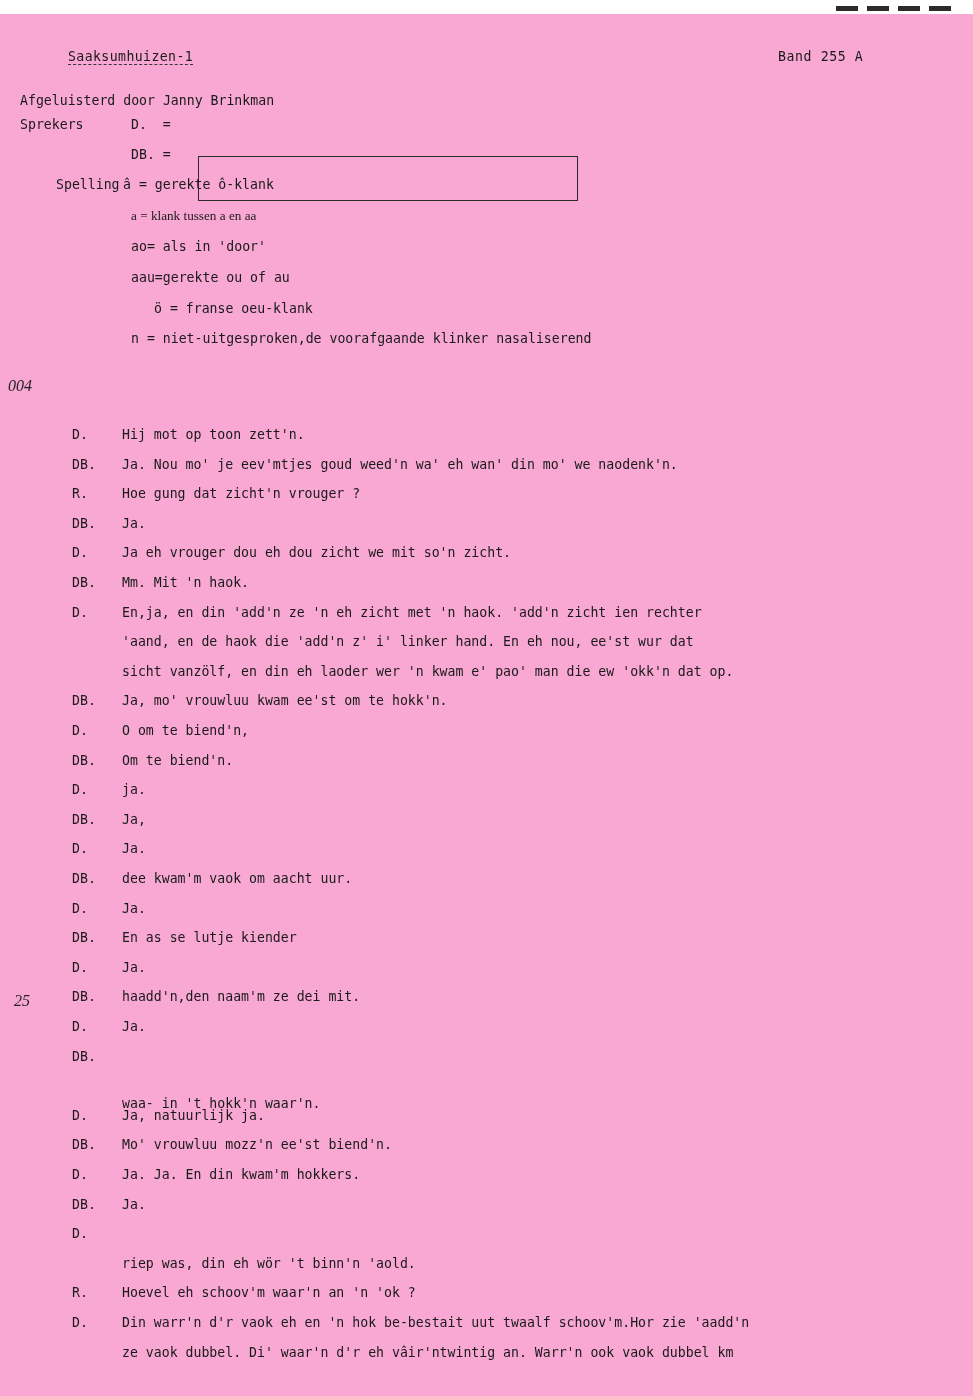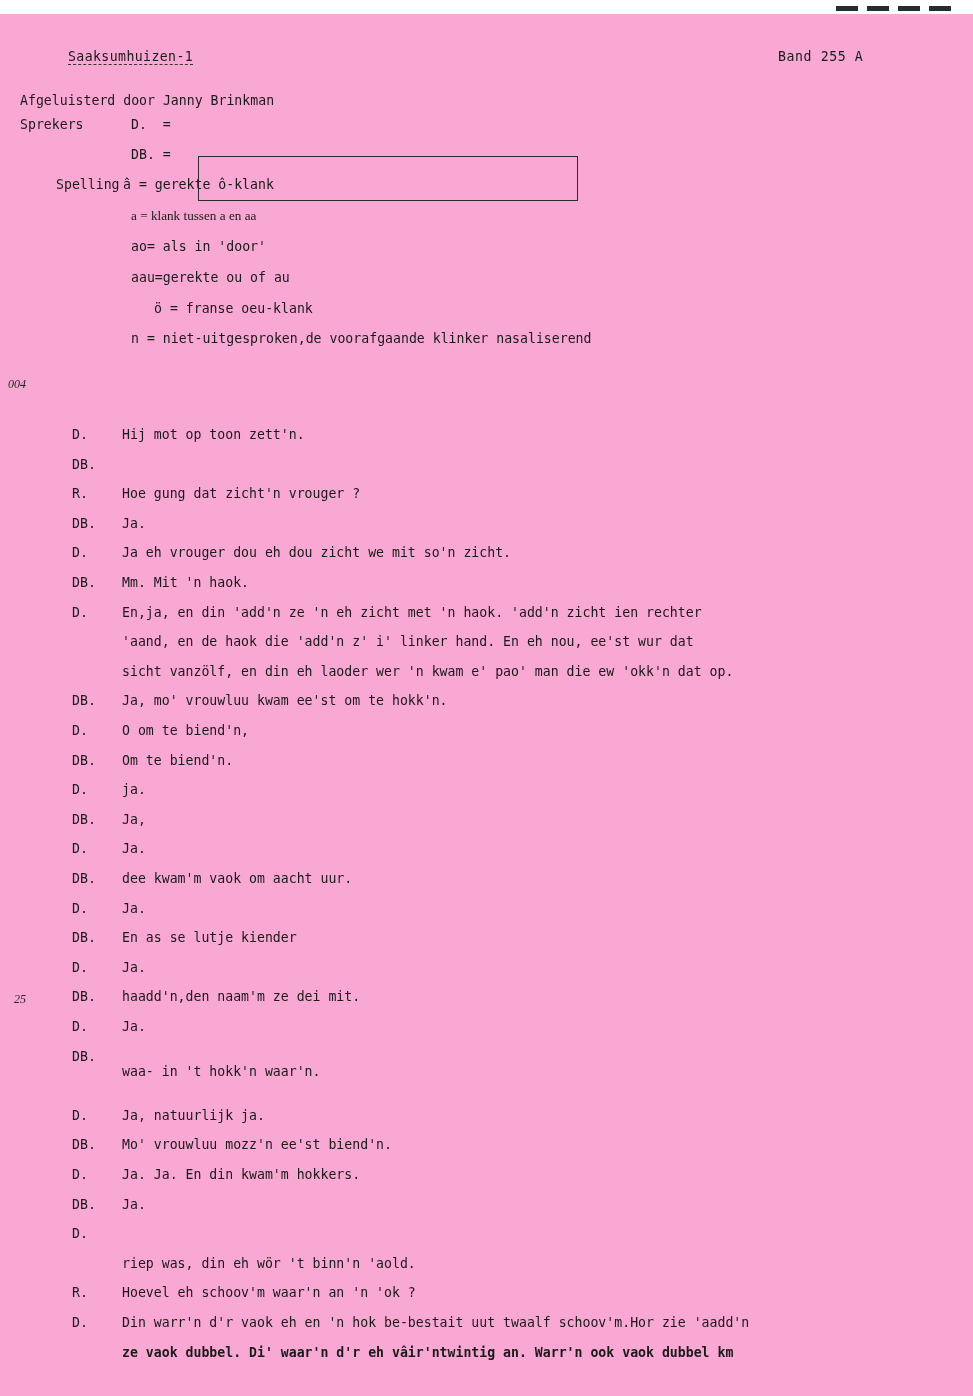--- a/index.html
+++ b/index.html
@@ -80,21 +80,21 @@
     left: 198px;
     top: 118px;
     width: 378px;
     height: 43px;
     border: 1.4px solid #2b2b2b;
     background: transparent;
   }
   .margin-note {
     position: absolute;
     font-family: "Liberation Serif", serif;
-    font-size: 12px;
+    font-size: 16px;
     font-style: italic;
     color: #242424;
   }
   .dialogue {
     position: absolute;
     left: 0;
     top: 390px;
     width: 973px;
   }
   .dline {
@@ -155,47 +155,47 @@
     <div class="lbl" style="left:131px; top:202px;">ao= als in 'door'</div>
     <div class="lbl" style="left:131px; top:233px;">aau=gerekte ou of au</div>
     <div class="lbl" style="left:131px; top:264px;margin-left:23px;">ö = franse oeu-klank</div>
     <div class="lbl" style="left:131px; top:294px;">n = niet-uitgesproken,de voorafgaande klinker nasaliserend</div>
 
     <div class="margin-note" id="mn0" style="left:8px; top:340px;">004</div>
     <div class="margin-note" id="mn1" style="left:14px; top:955px;">25</div>
 
     <div class="dialogue" id="dialogue-root">
         <div class="dline" style="position: absolute; top: 0px; left: 0px; width: 973px;"><span class="spk">D.</span><span class="txt">Hij mot op toon zett'n.</span></div>
-        <div class="dline" style="position: absolute; top: 29.6px; left: 0px; width: 973px;"><span class="spk">DB.</span></div>
+        <div class="dline" style="position: absolute; top: 29.6px; left: 0px; width: 973px;"><span class="spk">DB.</span><span class="txt">Ja. Nou mo' je eev'mtjes goud weed'n wa' eh wan' din mo' we naodenk'n.</span></div>
         <div class="dline" style="position: absolute; top: 59.2px; left: 0px; width: 973px;"><span class="spk">R.</span><span class="txt">Hoe gung dat zicht'n vrouger ?</span></div>
         <div class="dline" style="position: absolute; top: 88.8px; left: 0px; width: 973px;"><span class="spk">DB.</span><span class="txt">Ja.</span></div>
         <div class="dline" style="position: absolute; top: 118.4px; left: 0px; width: 973px;"><span class="spk">D.</span><span class="txt">Ja eh vrouger dou eh dou zicht we mit so'n zicht.</span></div>
         <div class="dline" style="position: absolute; top: 148px; left: 0px; width: 973px;"><span class="spk">DB.</span><span class="txt">Mm. Mit 'n haok.</span></div>
         <div class="dline" style="position: absolute; top: 177.6px; left: 0px; width: 973px;"><span class="spk">D.</span><span class="txt">En,ja, en din 'add'n ze 'n eh zicht met 'n haok. 'add'n zicht ien rechter</span></div>
         <div class="dline" style="position: absolute; top: 207.2px; left: 0px; width: 973px;"><span class="cont">'aand, en de haok die 'add'n z' i' linker hand. En eh nou, ee'st wur dat</span></div>
         <div class="dline" style="position: absolute; top: 236.8px; left: 0px; width: 973px;"><span class="cont">sicht vanzölf, en din eh laoder wer 'n kwam e' pao' man die ew 'okk'n dat op.</span></div>
         <div class="dline" style="position: absolute; top: 266.4px; left: 0px; width: 973px;"><span class="spk">DB.</span><span class="txt">Ja, mo' vrouwluu kwam ee'st om te hokk'n.</span></div>
         <div class="dline" style="position: absolute; top: 296px; left: 0px; width: 973px;"><span class="spk">D.</span><span class="txt">O om te biend'n,</span></div>
         <div class="dline" style="position: absolute; top: 325.6px; left: 0px; width: 973px;"><span class="spk">DB.</span><span class="txt">Om te biend'n.</span></div>
         <div class="dline" style="position: absolute; top: 355.2px; left: 0px; width: 973px;"><span class="spk">D.</span><span class="txt">ja.</span></div>
         <div class="dline" style="position: absolute; top: 384.8px; left: 0px; width: 973px;"><span class="spk">DB.</span><span class="txt">Ja,</span></div>
         <div class="dline" style="position: absolute; top: 414.4px; left: 0px; width: 973px;"><span class="spk">D.</span><span class="txt">Ja.</span></div>
         <div class="dline" style="position: absolute; top: 444px; left: 0px; width: 973px;"><span class="spk">DB.</span><span class="txt">dee kwam'm vaok om aacht uur.</span></div>
         <div class="dline" style="position: absolute; top: 473.6px; left: 0px; width: 973px;"><span class="spk">D.</span><span class="txt">Ja.</span></div>
         <div class="dline" style="position: absolute; top: 503.2px; left: 0px; width: 973px;"><span class="spk">DB.</span><span class="txt">En as se lutje kiender</span></div>
         <div class="dline" style="position: absolute; top: 532.8px; left: 0px; width: 973px;"><span class="spk">D.</span><span class="txt">Ja.</span></div>
         <div class="dline" style="position: absolute; top: 562.4px; left: 0px; width: 973px;"><span class="spk">DB.</span><span class="txt">haadd'n,den naam'm ze dei mit.</span></div>
         <div class="dline" style="position: absolute; top: 592px; left: 0px; width: 973px;"><span class="spk">D.</span><span class="txt">Ja.</span></div>
         <div class="dline" style="position: absolute; top: 621.6px; left: 0px; width: 973px;"><span class="spk">DB.</span></div>
-        <div class="dline" style="position: absolute; top: 637px; left: 0px; width: 973px;"><span class="cont">waa- in 't hokk'n waar'n.</span></div>
+        <div class="dline" style="position: absolute; top: 669px; left: 0px; width: 973px;"><span class="cont">waa- in 't hokk'n waar'n.</span></div>
         <div class="dline" style="position: absolute; top: 680.8px; left: 0px; width: 973px;"><span class="spk">D.</span><span class="txt">Ja, natuurlijk ja.</span></div>
         <div class="dline" style="position: absolute; top: 710.4px; left: 0px; width: 973px;"><span class="spk">DB.</span><span class="txt">Mo' vrouwluu mozz'n ee'st biend'n.</span></div>
         <div class="dline" style="position: absolute; top: 740px; left: 0px; width: 973px;"><span class="spk">D.</span><span class="txt">Ja. Ja. En din kwam'm hokkers.</span></div>
         <div class="dline" style="position: absolute; top: 769.6px; left: 0px; width: 973px;"><span class="spk">DB.</span><span class="txt">Ja.</span></div>
         <div class="dline" style="position: absolute; top: 799.2px; left: 0px; width: 973px;"><span class="spk">D.</span></div>
         <div class="dline" style="position: absolute; top: 828.8px; left: 0px; width: 973px;"><span class="cont">riep was, din eh wör 't binn'n 'aold.</span></div>
         <div class="dline" style="position: absolute; top: 858.4px; left: 0px; width: 973px;"><span class="spk">R.</span><span class="txt">Hoevel eh schoov'm waar'n an 'n 'ok ?</span></div>
         <div class="dline" style="position: absolute; top: 888px; left: 0px; width: 973px;"><span class="spk">D.</span><span class="txt">Din warr'n d'r vaok eh en 'n hok be-bestait uut twaalf schoov'm.Hor zie 'aadd'n</span></div>
-        <div class="dline" style="position: absolute; top: 917.6px; left: 0px; width: 959px; font-weight: bold;"><span class="cont">ze vaok dubbel. Di' waar'n d'r eh vâir'ntwintig an. Warr'n ook vaok dubbel km</span></div>
+        <div class="dline" style="position: absolute; top: 917.6px; left: 0px; width: 959px;"><span class="cont">ze vaok dubbel. Di' waar'n d'r eh vâir'ntwintig an. Warr'n ook vaok dubbel km</span></div>
       </div>
 
   </div>
 </div>
 
 </body></html>

